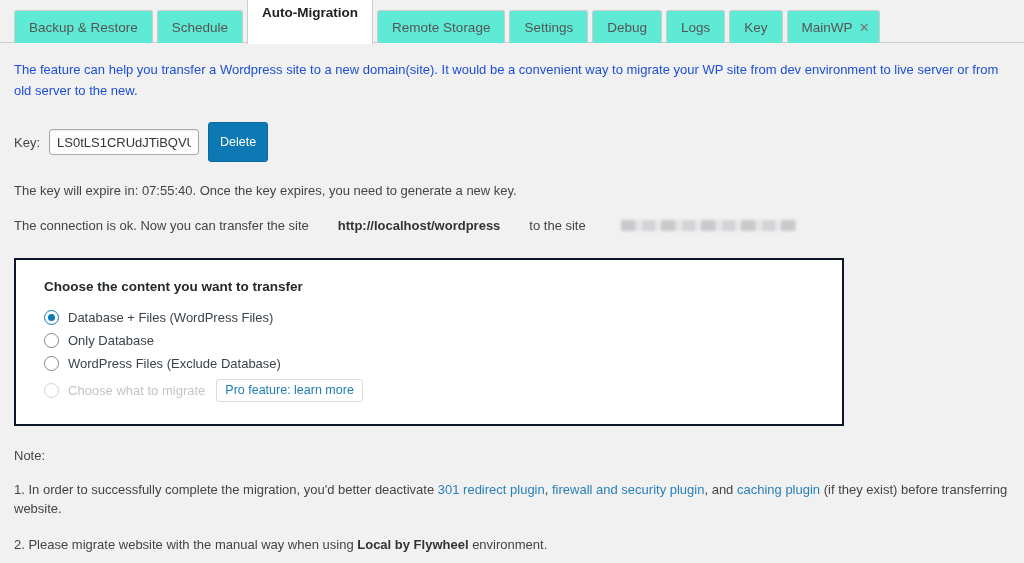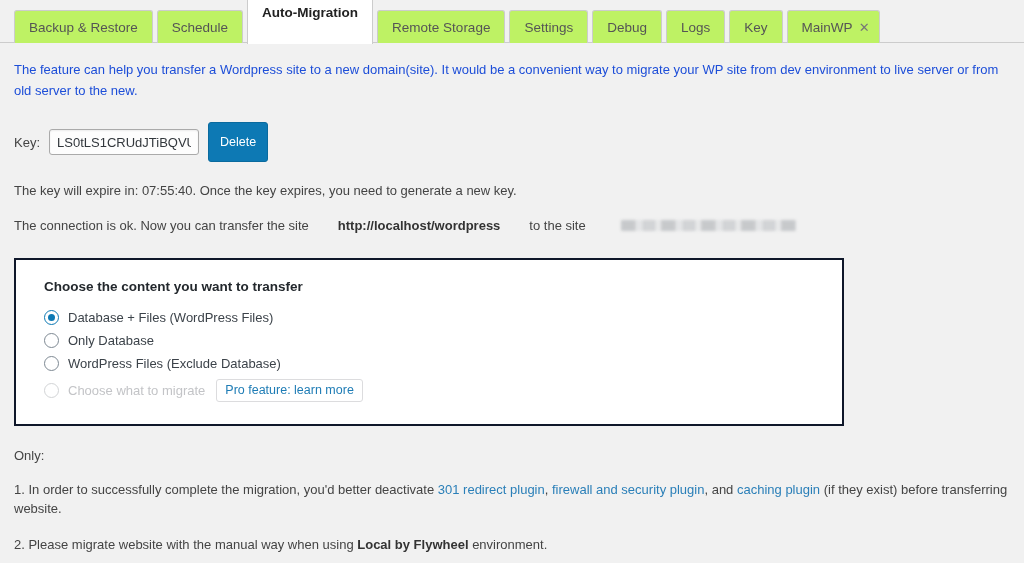--- a/index.html
+++ b/index.html
@@ -36,21 +36,21 @@
   .tabs {
     display: flex;
     align-items: flex-end;
     height: 43px;
   }
   .tab {
     position: relative;
     z-index: 2;
     margin-right: 4px;
     padding: 8px 14px 7px;
-    background: #bef264;
+    background: #5eead4;
     border: 1px solid #ccc;
     border-bottom: none;
     border-radius: 3px 3px 0 0;
     font-size: 13.5px;
     color: #555;
     line-height: 17px;
     white-space: nowrap;
     cursor: pointer;
   }
   .tab.active {
@@ -334,21 +334,21 @@
     </div>
 
     <div class="radio-line">
       <span class="radio disabled"></span>
       <span class="radio-label disabled">Choose what to migrate</span>
       <a class="pro-link">Pro feature: learn more</a>
     </div>
   </div>
 
   
-  <p class="note-head">Only:</p>
+  <p class="note-head">Note:</p>
 
   <p class="note-item"><span>1. In order to successfully complete the migration, you'd better deactivate </span><a>301 redirect plugin</a><span>, </span><a>firewall and security plugin</a><span>, and </span><a>caching plugin</a><span> (if they exist) before transferring website.</span></p>
 
   <p class="note-item"><span>2. Please migrate website with the manual way when using </span><b>Local by Flywheel</b><span> environment.</span></p>
 
   <button class="btn-clone">Clone then Transfer</button>
 
 </div>
 
 </body></html>

